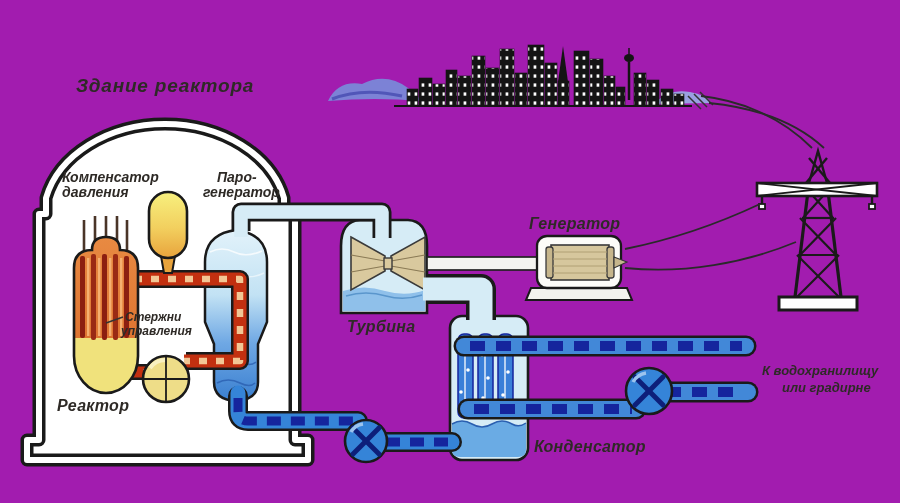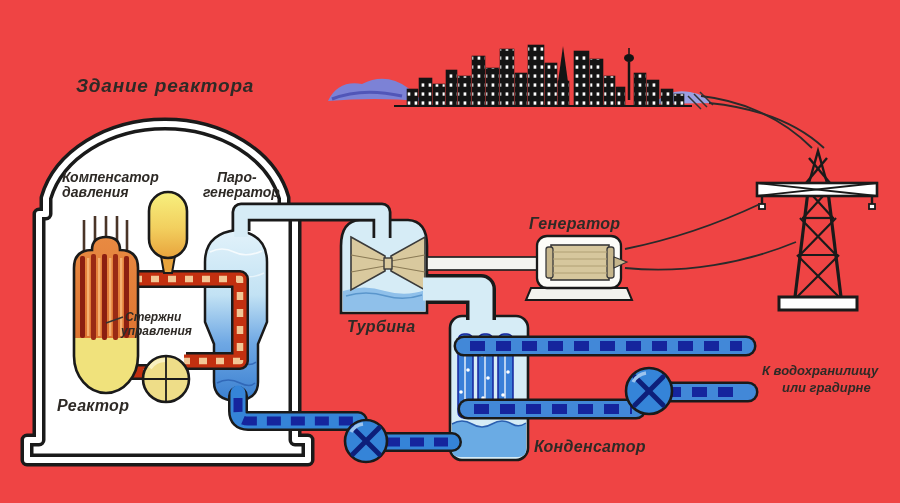--- a/index.html
+++ b/index.html
@@ -1,16 +1,16 @@
 <!DOCTYPE html>
 <html><head>
 <meta charset="utf-8">
 <style>
   html,body{margin:0;padding:0;background:#fff;}
-  .stage{position:relative;width:900px;height:503px;background:#ef4444;overflow:hidden;
+  .stage{position:relative;width:900px;height:503px;background:#a21caf;overflow:hidden;
          font-family:"Liberation Sans",sans-serif;}
   svg{position:absolute;left:0;top:0;}
   text{font-family:"Liberation Sans",sans-serif;font-style:italic;font-weight:bold;fill:#2e2a26;}
   .t-title{font-size:19px;letter-spacing:.8px;}
   .t-main{font-size:16px;letter-spacing:.3px;}
   .t-med{font-size:14px;}
   .t-small{font-size:12px;}
   .t-out{font-size:13px;}
 </style>
 </head>

